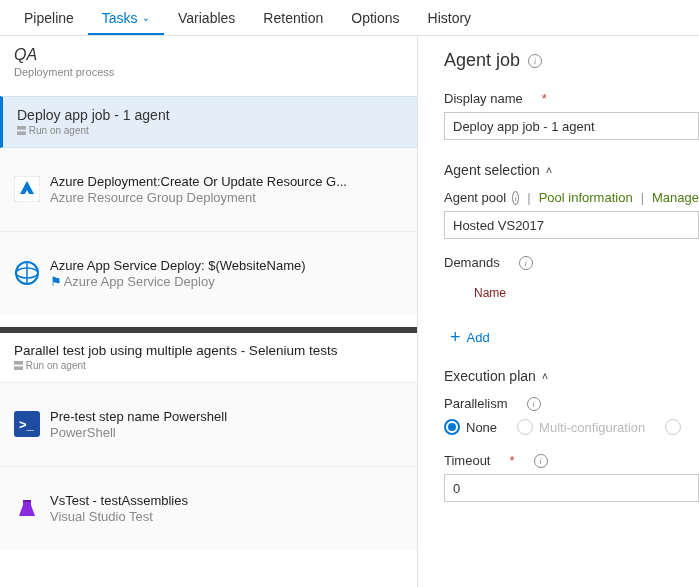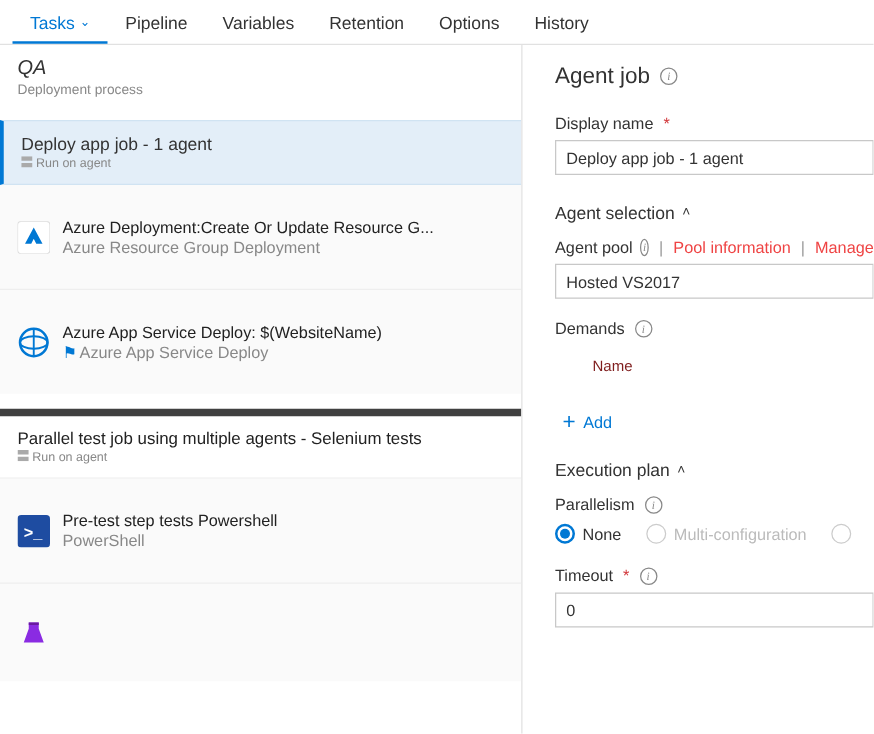--- a/index.html
+++ b/index.html
@@ -23,49 +23,49 @@
   .ttitle { font-size: 13px; color: #222; white-space: nowrap; overflow: hidden; text-overflow: ellipsis; }
   .tsub { font-size: 13px; color: #888; margin-top: 1px; }
   .task .txt { overflow: hidden; }
   .group { padding: 10px 14px; border-top: 6px solid #404040; border-bottom: 1px solid #eee; margin-top: 12px; }
   .group .gtitle { font-size: 13.5px; color: #222; }
   .group .gsub { font-size: 10px; color: #888; margin-top: 2px; }
   .tasks-block { background: #fafafa; }
   .right { flex: 1; padding: 14px 0 0 26px; overflow: hidden; }
   .panel-title { font-size: 18px; font-weight: 400; display: flex; align-items: center; gap: 8px; margin-bottom: 20px; }
   .info-icon { width: 14px; height: 14px; border: 1px solid #888; border-radius: 50%; display: inline-flex; align-items: center; justify-content: center; font-size: 9px; color: #888; font-style: italic; font-family: serif; cursor: pointer; }
-  .field-label { font-size: 13px; color: #333; margin-bottom: 6px; display: flex; align-items: flex-end; gap: 8px; }
+  .field-label { font-size: 13px; color: #333; margin-bottom: 6px; display: flex; align-items: flex-end; gap: 19px; }
   .req { color: #d13438; }
   .input { width: 100%; max-width: 268px; border: 1px solid #c8c8c8; padding: 5px 8px; font-size: 13px; color: #333; height: 28px; }
   .section-head { font-size: 14px; color: #333; margin: 22px 0 12px; display: flex; align-items: center; gap: 6px; cursor: pointer; }
   .caret { font-size: 11px; }
   .pool-row { font-size: 13px; color: #333; display: flex; align-items: center; gap: 6px; flex-wrap: nowrap; margin-bottom: 6px; white-space: nowrap; }
   .sep { color: #999; margin: 0 2px; }
-  .link { color: #ef4444; cursor: pointer; }
+  .link { color: #4d7c0f; cursor: pointer; }
   .demands-header { color: #7f1d1d; font-size: 12px; padding: 10px 0 4px 30px; }
   .add-btn { color: #0078d4; font-size: 13px; display: flex; align-items: center; gap: 6px; margin-top: 24px; cursor: pointer; padding-left: 6px; }
   .plus { font-size: 18px; line-height: 1; }
   .radio-row { display: flex; align-items: center; gap: 20px; margin-top: 8px; white-space: nowrap; }
   .radio { display: flex; align-items: flex-end; gap: 6px; font-size: 13px; cursor: pointer; }
   .radio .circle { width: 16px; height: 16px; border: 1px solid #888; border-radius: 50%; display: flex; align-items: center; justify-content: center; }
   .radio.checked .circle { border-color: #0078d4; border-width: 2px; }
   .radio.checked .dot { width: 8px; height: 8px; background: #0078d4; border-radius: 50%; }
   .radio.disabled { color: #bbb; }
   .radio.disabled .circle { border-color: #ccc; }
   .flag { color: #0078d4; margin-right: 2px; }
 </style>
 </head>
 <body>
 
 <div class="tabrow">
+  <div class="tab">Pipeline</div>
   <div class="tab active">
     <span>Tasks</span>
     <span class="chev">⌄</span>
   </div>
-  <div class="tab">Pipeline</div>
   <div class="tab">Variables</div>
   <div class="tab">Retention</div>
   <div class="tab">Options</div>
   <div class="tab">History</div>
 </div>
 
 <div class="main">
   <div class="left">
     <div class="stage-head">
       <div class="title">QA</div>
@@ -126,30 +126,34 @@
     </div>
     <div class="tasks-block">
       <div class="task">
         <div class="icon-box">
           <svg width="26" height="26" viewBox="0 0 26 26">
               <rect width="26" height="26" rx="3" fill="#1e4ca1"></rect>
               <text x="5" y="18" fill="#fff" font-size="13" font-weight="bold">&gt;_</text>
             </svg>
         </div>
         <div class="txt">
-          <div class="ttitle">Pre-test step tests Powershell</div>
+          <div class="ttitle">Pre-test step name Powershell</div>
           <div class="tsub">PowerShell</div>
         </div>
       </div>
       <div class="task">
         <div class="icon-box">
           <svg width="26" height="26" viewBox="0 0 26 26">
               <path d="M9 5 H17 V10 L21 21 H5 L9 10 Z" fill="#8a2be2"></path>
               <rect x="9" y="5" width="8" height="2" fill="#6a1aa0"></rect>
             </svg>
+        </div>
+        <div class="txt">
+          <div class="ttitle">VsTest - testAssemblies</div>
+          <div class="tsub">Visual Studio Test</div>
         </div>
       </div>
     </div>
   </div>
 
   <div class="right">
     <div class="panel-title">
       <span>Agent job</span>
       <span class="info-icon">i</span>
     </div>

